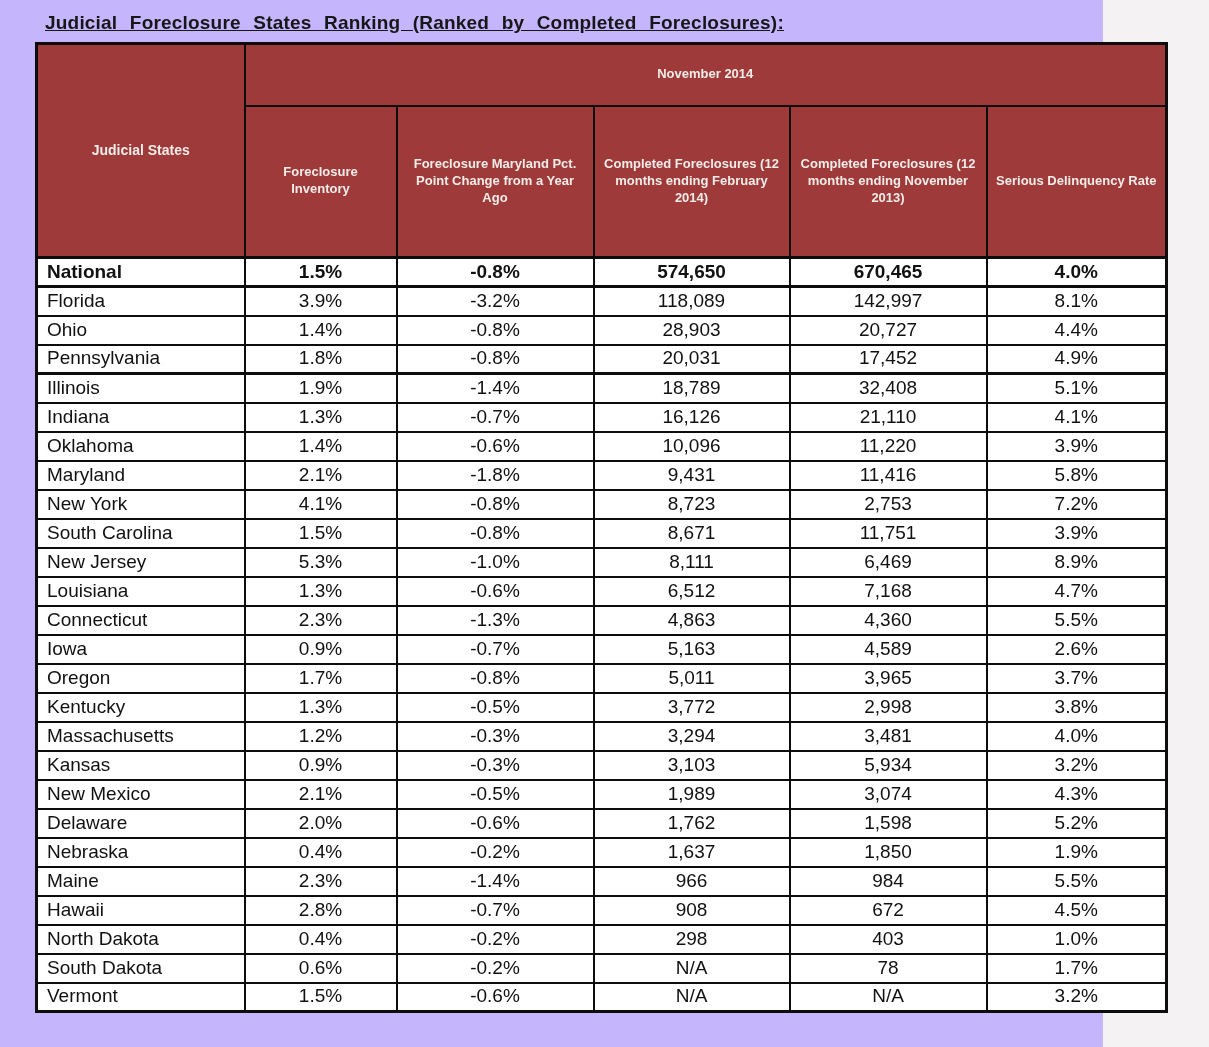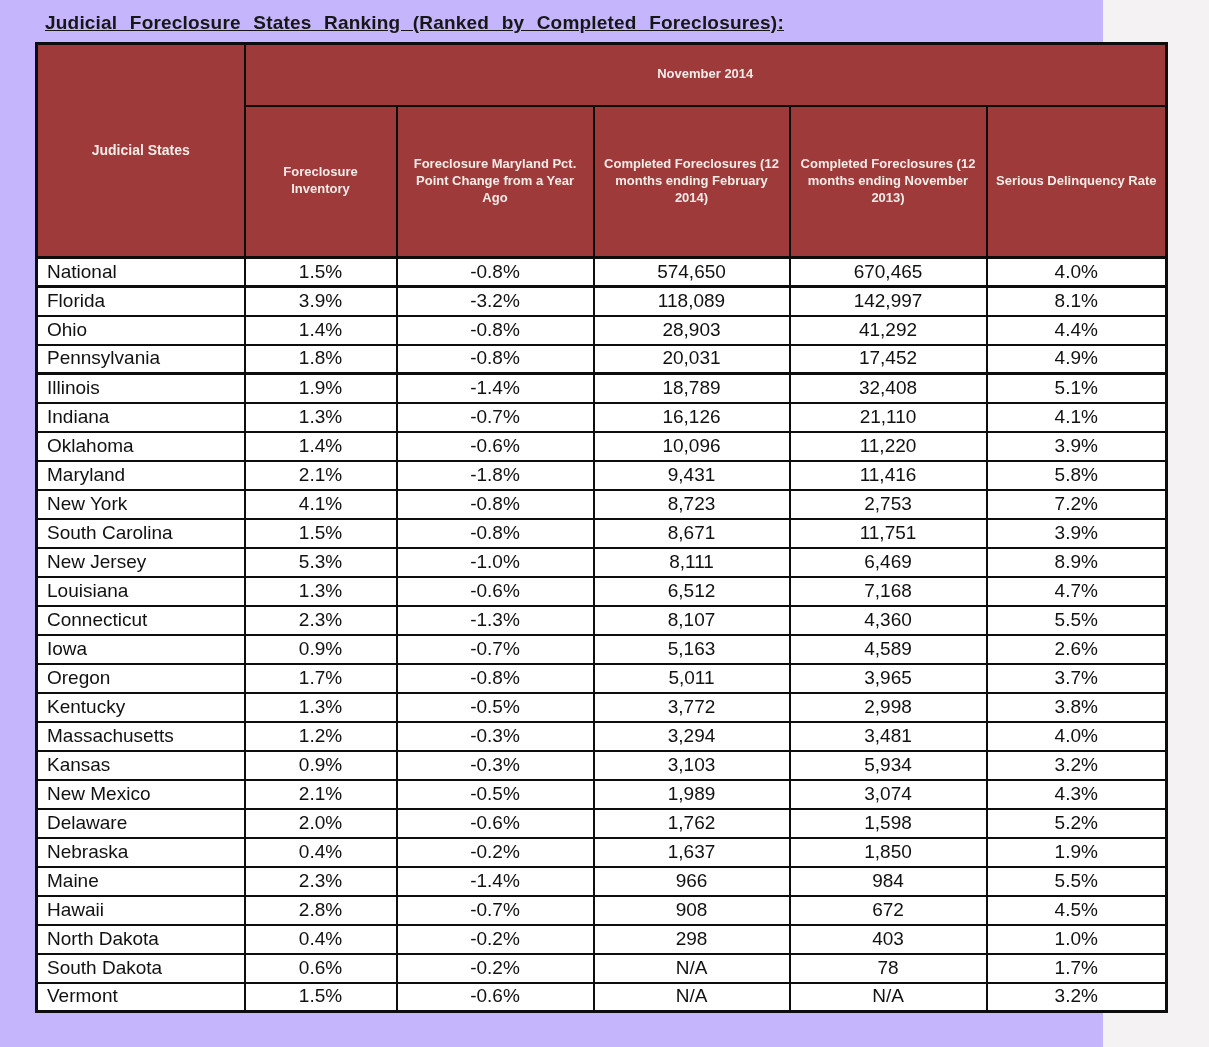--- a/index.html
+++ b/index.html
@@ -57,21 +57,21 @@
     text-align: center;
     vertical-align: middle;
     padding: 0;
     background: #ffffff;
     color: #111;
   }
   tbody td.state {
     text-align: left;
     padding-left: 9px;
   }
-  tr.bold-row td { font-weight: normal; }
+  tr.bold-row td { font-weight: bold; }
   tr.sep-after td { border-bottom: 3px solid #0d0d0d; }
   .source-note {
     font-size: 13px;
     font-weight: bold;
     color: #1c1c1c;
     margin: 5px 0 0 24px;
     letter-spacing: 0.2px;
   }
 </style>
 </head>
@@ -118,21 +118,21 @@
           <td>-3.2%</td>
           <td>118,089</td>
           <td>142,997</td>
           <td>8.1%</td>
         </tr>
         <tr>
           <td class="state">Ohio</td>
           <td>1.4%</td>
           <td>-0.8%</td>
           <td>28,903</td>
-          <td>41,292</td>
+          <td>20,727</td>
           <td>4.4%</td>
         </tr>
         <tr class="sep-after">
           <td class="state">Pennsylvania</td>
           <td>1.8%</td>
           <td>-0.8%</td>
           <td>20,031</td>
           <td>17,452</td>
           <td>4.9%</td>
         </tr>
@@ -197,21 +197,21 @@
           <td>1.3%</td>
           <td>-0.6%</td>
           <td>6,512</td>
           <td>7,168</td>
           <td>4.7%</td>
         </tr>
         <tr>
           <td class="state">Connecticut</td>
           <td>2.3%</td>
           <td>-1.3%</td>
-          <td>8,107</td>
+          <td>4,863</td>
           <td>4,360</td>
           <td>5.5%</td>
         </tr>
         <tr>
           <td class="state">Iowa</td>
           <td>0.9%</td>
           <td>-0.7%</td>
           <td>5,163</td>
           <td>4,589</td>
           <td>2.6%</td>

